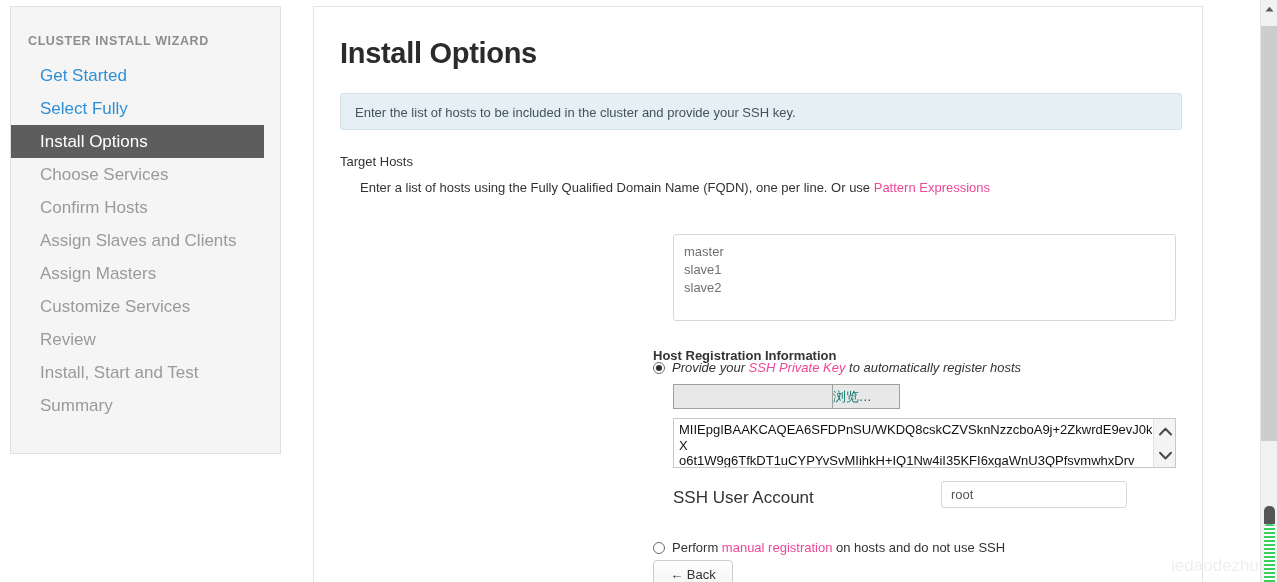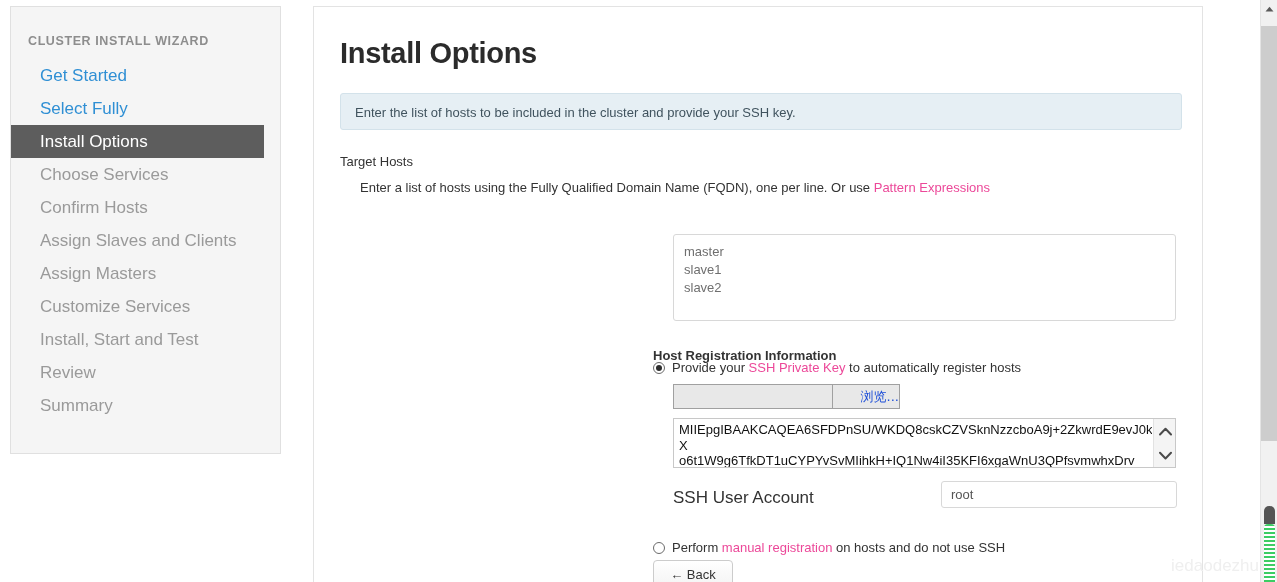--- a/index.html
+++ b/index.html
@@ -147,21 +147,21 @@
     font-size: 13px;
     font-weight: bold;
     color: #333333;
   }
 
   .radio-row {
     position: absolute;
     font-size: 13px;
     color: #333333;
   }
-  #radio-row-ssh { left: 339px; top: 353px; }
+  #radio-row-ssh { left: 339px; top: 353px; font-style: italic; }
   #radio-row-manual { left: 339px; top: 533px; }
 
   .radio-mark {
     display: inline-block;
     width: 12px;
     height: 12px;
     border: 1px solid #6b6b6b;
     border-radius: 50%;
     background: #ffffff;
     vertical-align: -2px;
@@ -192,24 +192,24 @@
     border: 1px solid #a0a0a0;
     border-right: none;
     background: #e8e8e8;
     box-sizing: border-box;
   }
   #file-browse-button {
     width: 68px;
     border: 1px solid #a0a0a0;
     background: #e8e8e8;
     box-sizing: border-box;
-    text-align: right;
+    text-align: left;
     font-size: 13px;
     line-height: 23px;
-    color: #1d4ed8;
+    color: #0f766e;
     cursor: pointer;
     font-family: "DejaVu Sans", sans-serif;
   }
 
   
   #sshkey-wrap {
     position: absolute;
     left: 359px;
     top: 411px;
     width: 503px;
@@ -258,21 +258,21 @@
     position: absolute;
     left: 359px;
     top: 481px;
     font-size: 17px;
     color: #333333;
   }
   #ssh-user-input {
     position: absolute;
     left: 627px;
     top: 474px;
-    width: 236px;
+    width: 186px;
     height: 27px;
     border: 1px solid #d8d8d8;
     border-radius: 3px;
     box-sizing: border-box;
     padding: 0 9px;
     font-family: "Liberation Sans", sans-serif;
     font-size: 13px;
     color: #555555;
     outline: none;
     background: #fff;
@@ -399,24 +399,24 @@
       <li class="nav-item">
         <span>Assign Slaves and Clients</span>
       </li>
       <li class="nav-item">
         <span>Assign Masters</span>
       </li>
       <li class="nav-item">
         <span>Customize Services</span>
       </li>
       <li class="nav-item">
+        <span>Review</span>
+      </li>
+      <li class="nav-item">
         <span>Install, Start and Test</span>
-      </li>
-      <li class="nav-item">
-        <span>Review</span>
       </li>
       <li class="nav-item">
         <span>Summary</span>
       </li>
     </ul>
   </div>
 
   <div id="content-panel">
 
     <h1 id="page-title">Install Options</h1>

